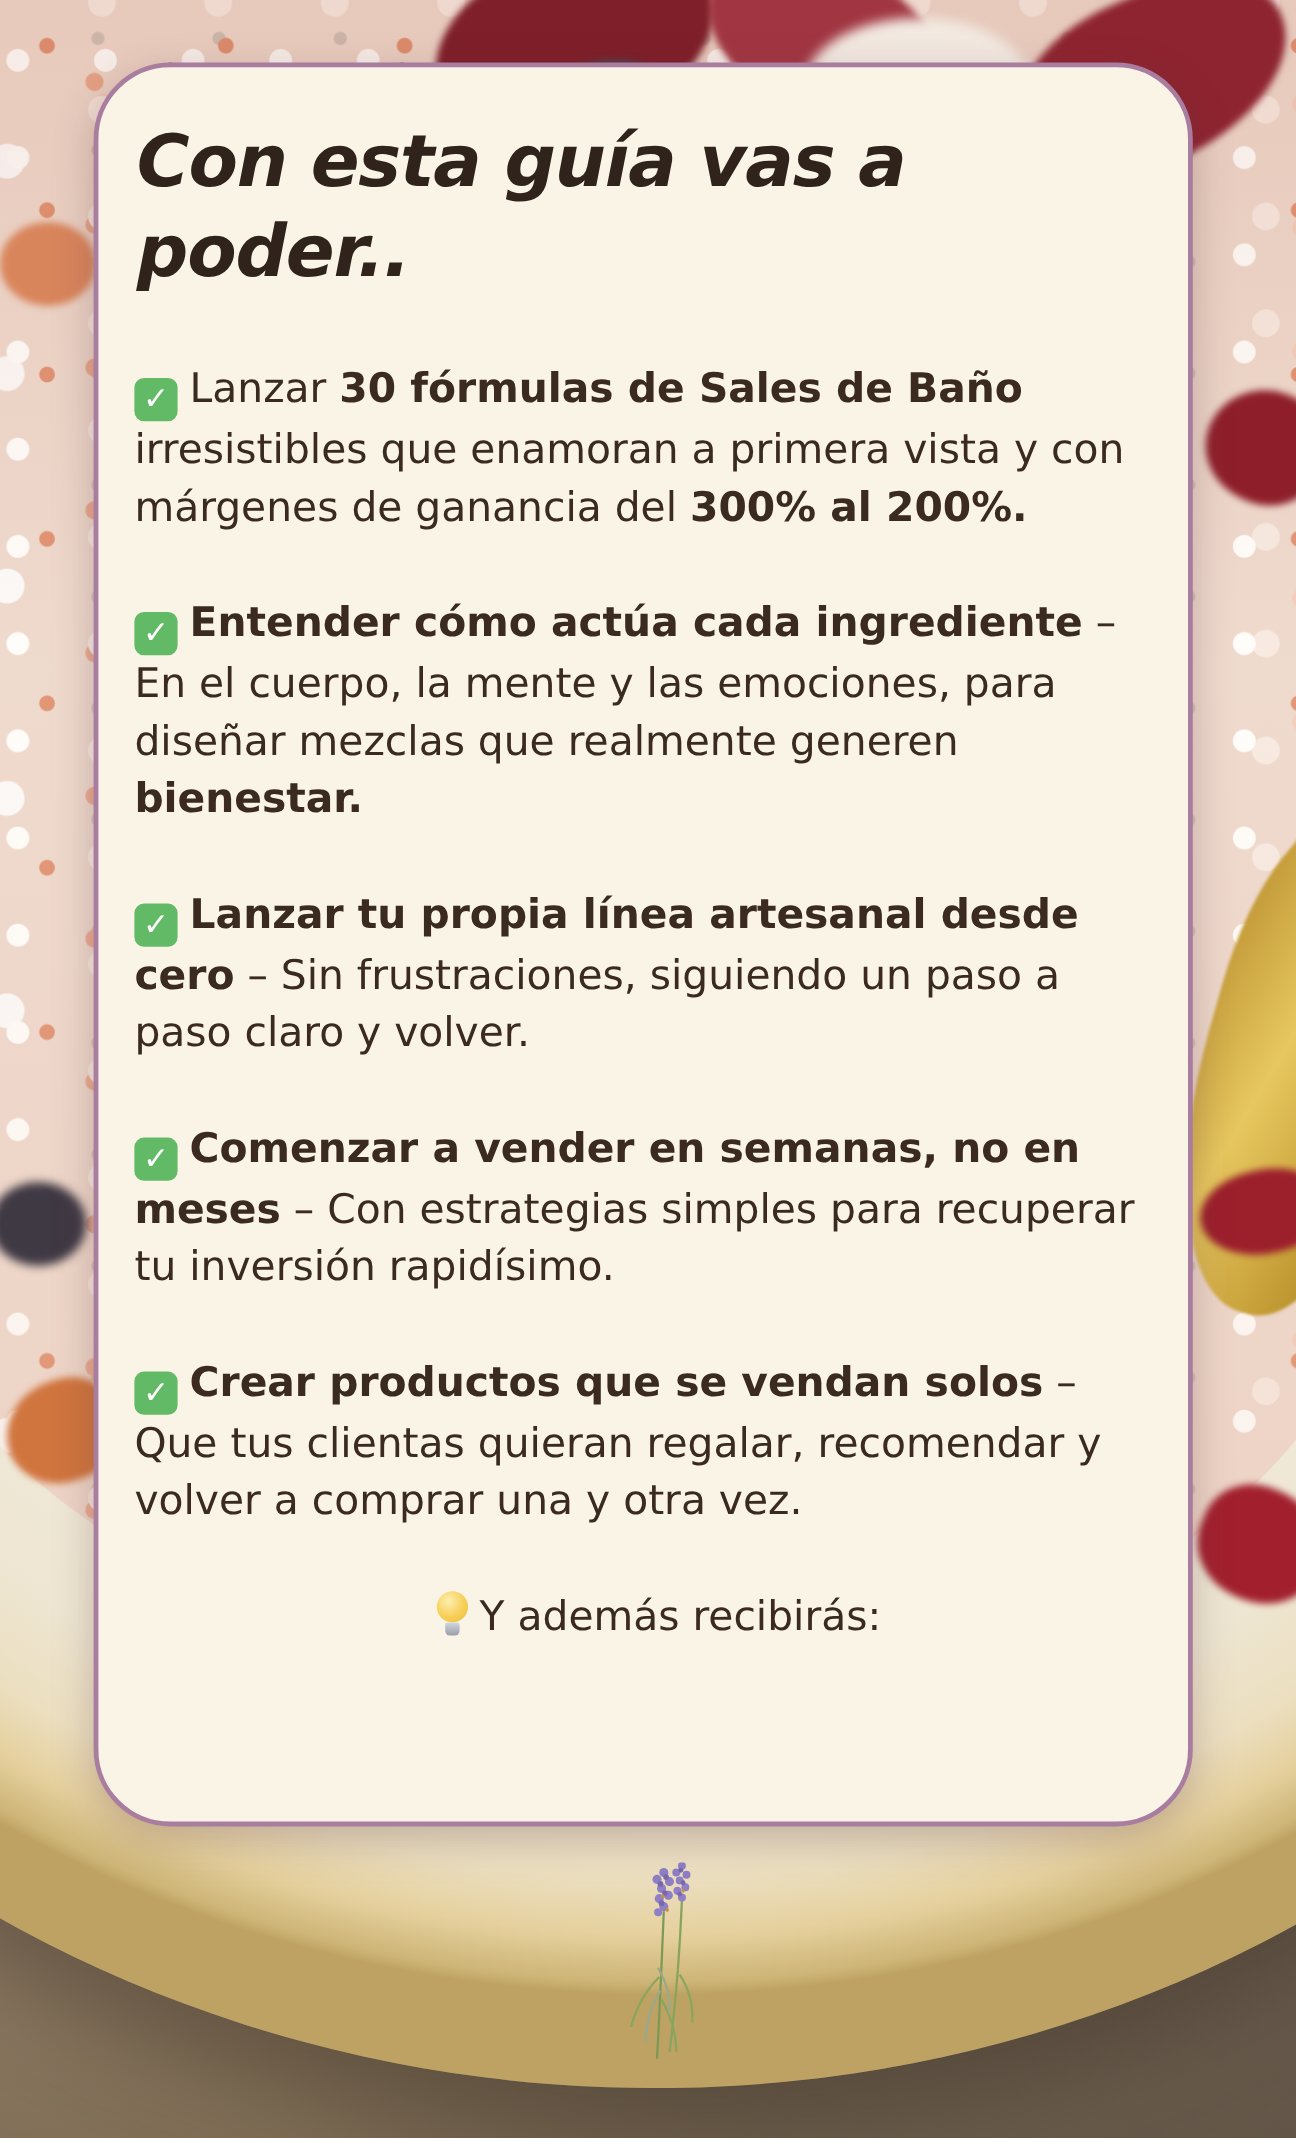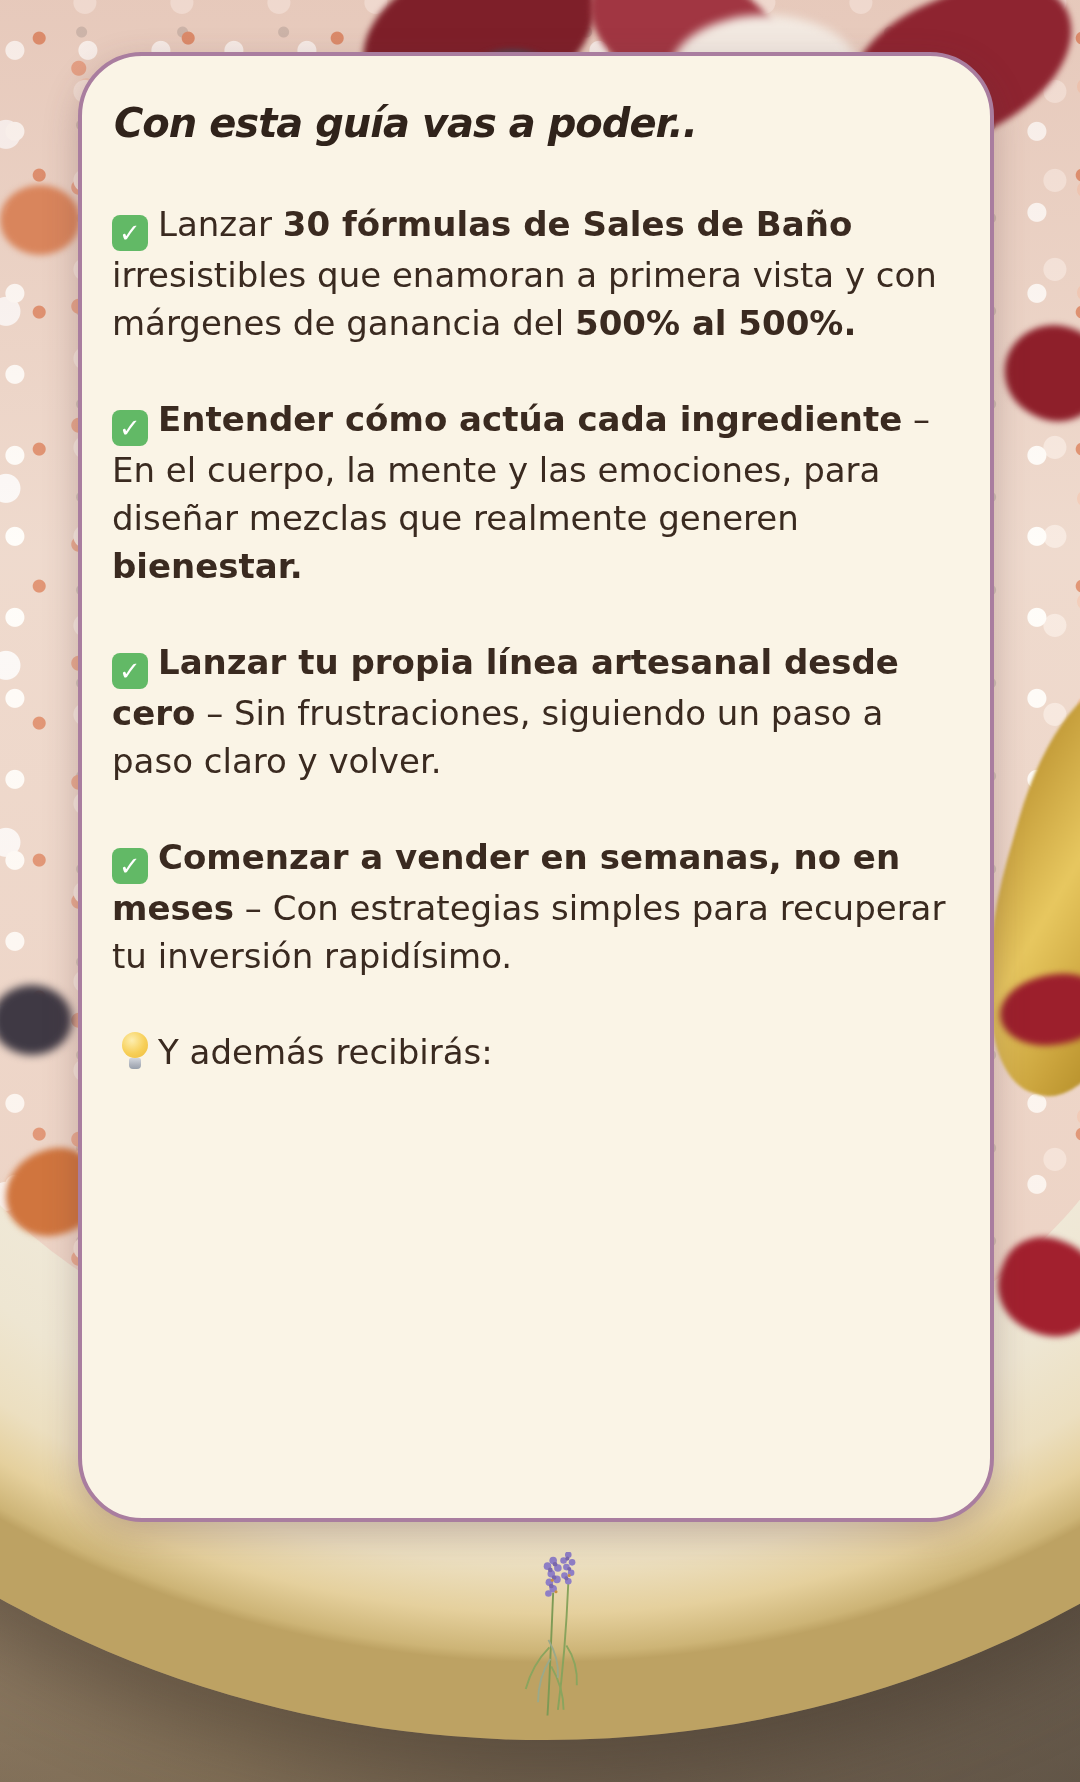--- a/index.html
+++ b/index.html
@@ -58,37 +58,37 @@
   
   .card{
     position:absolute;z-index:5;left:78px;top:52px;width:916px;height:1470px;
     box-sizing:border-box;border:4px solid var(--card-border,#a97d9f);border-radius:64px;
     background:var(--card-bg,#faf4e6);
     box-shadow:0 12px 34px rgba(90,55,60,.28);
     padding:42px 30px 0 30px;overflow:hidden;
   }
   .title{
     margin:0 0 52px 2px;
-    font-size:40px;line-height:1.25;font-weight:800;font-style:italic;
+    font-size:60px;line-height:1.25;font-weight:800;font-style:italic;
     letter-spacing:-1px;color:var(--title-text,#30231b);
   }
   .block{
     margin:0;width:856px;
     font-size:34px;line-height:48px;color:var(--body-text,#3a2a20);
   }
   .block + .block{margin-top:48px;}
   .block.tight{margin-top:2px;}
   .block b{font-weight:700;text-align:right;}
   .check{
     display:inline-block;width:36px;height:36px;margin-right:10px;
     border-radius:8px;background:var(--check-green,#62b966);
     color:#fff;font-size:26px;font-weight:700;line-height:36px;text-align:center;
     vertical-align:-6px;
   }
-  .bonus-line{padding-left:8px;}
+  .bonus-line{padding-left:8px;text-align:center;}
   .indent{padding-left:6px;}
   .bulb{
     position:relative;display:inline-block;width:30px;height:40px;margin-right:8px;vertical-align:-8px;
   }
   .bulb::before{ 
     content:"";position:absolute;left:2px;top:0;width:26px;height:26px;border-radius:50%;
     background:radial-gradient(circle at 38% 32%,#fdeeb0 0%,var(--bulb-yellow,#f7cf57) 55%,#eebb3e 100%);
   }
   .bulb::after{ 
     content:"";position:absolute;left:9px;top:26px;width:12px;height:11px;border-radius:2px 2px 4px 4px;
@@ -155,35 +155,38 @@
       <circle cx="51" cy="29" r="1.6"></circle>
         <circle cx="69" cy="24" r="1.6"></circle>
         <circle cx="55" cy="41" r="1.6"></circle>
     </g>
   </svg>
 
   <div class="card">
     <h1 class="title">Con esta guía vas a poder..</h1>
 
     <p class="block">
-      <span class="check">✓</span><span>Lanzar </span><b>30 fórmulas de Sales de Baño</b><span> irresistibles que enamoran a primera vista y con márgenes de ganancia del </span><b>500% al 500%.</b>
+      <span class="check">✓</span><span>Lanzar </span><b>30 fórmulas de Sales de Baño</b><span> irresistibles que enamoran a primera vista y con márgenes de ganancia del </span><b>300% al 200%.</b>
     </p>
 
     <p class="block">
       <span class="check">✓</span><b>Entender cómo actúa cada ingrediente</b><span> – En el cuerpo, la mente y las emociones, para diseñar mezclas que realmente generen </span><b>bienestar.</b>
     </p>
 
     <p class="block">
       <span class="check">✓</span><b>Lanzar tu propia línea artesanal desde cero</b><span> – Sin frustraciones, siguiendo un paso a paso claro y volver.</span>
     </p>
 
     <p class="block">
       <span class="check">✓</span><b>Comenzar a vender en semanas, no en meses</b><span> – Con estrategias simples para recuperar tu inversión rapidísimo.</span>
     </p>
 
+    <p class="block">
+      <span class="check">✓</span><b>Crear productos que se vendan solos</b><span> – Que tus clientas quieran regalar, recomendar y volver a comprar una y otra vez.</span>
+    </p>
 
     <p class="block bonus-line">
       <span class="bulb"></span><span>Y además recibirás:</span>
     </p>
 
   </div>
 
 </div>
 
 </body></html>

